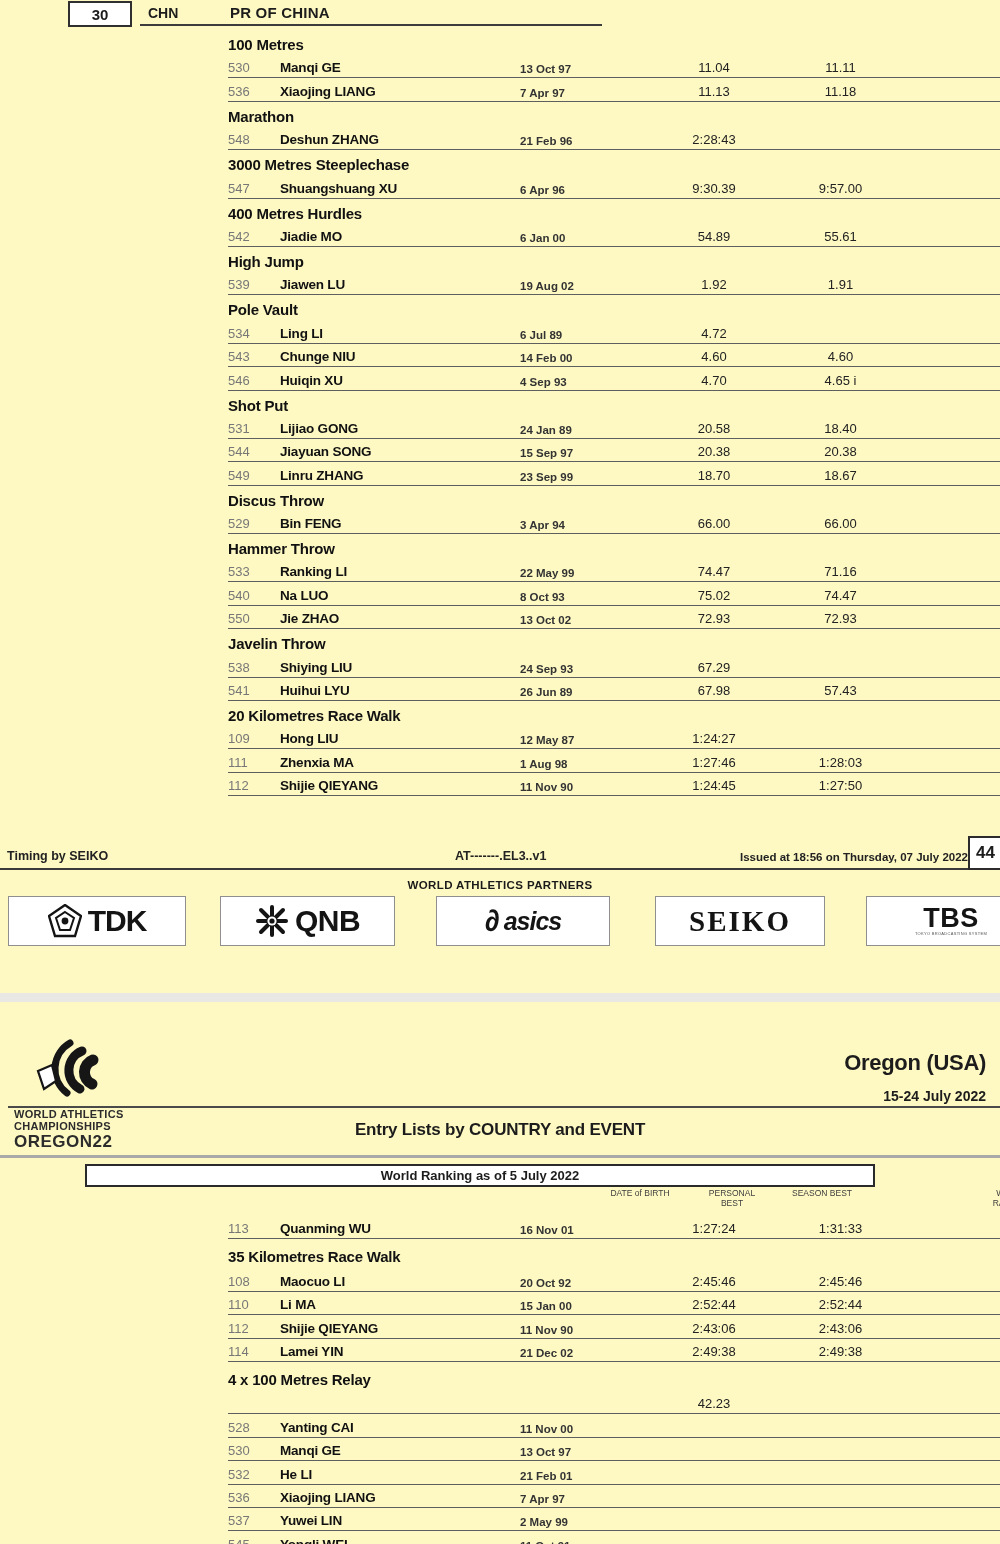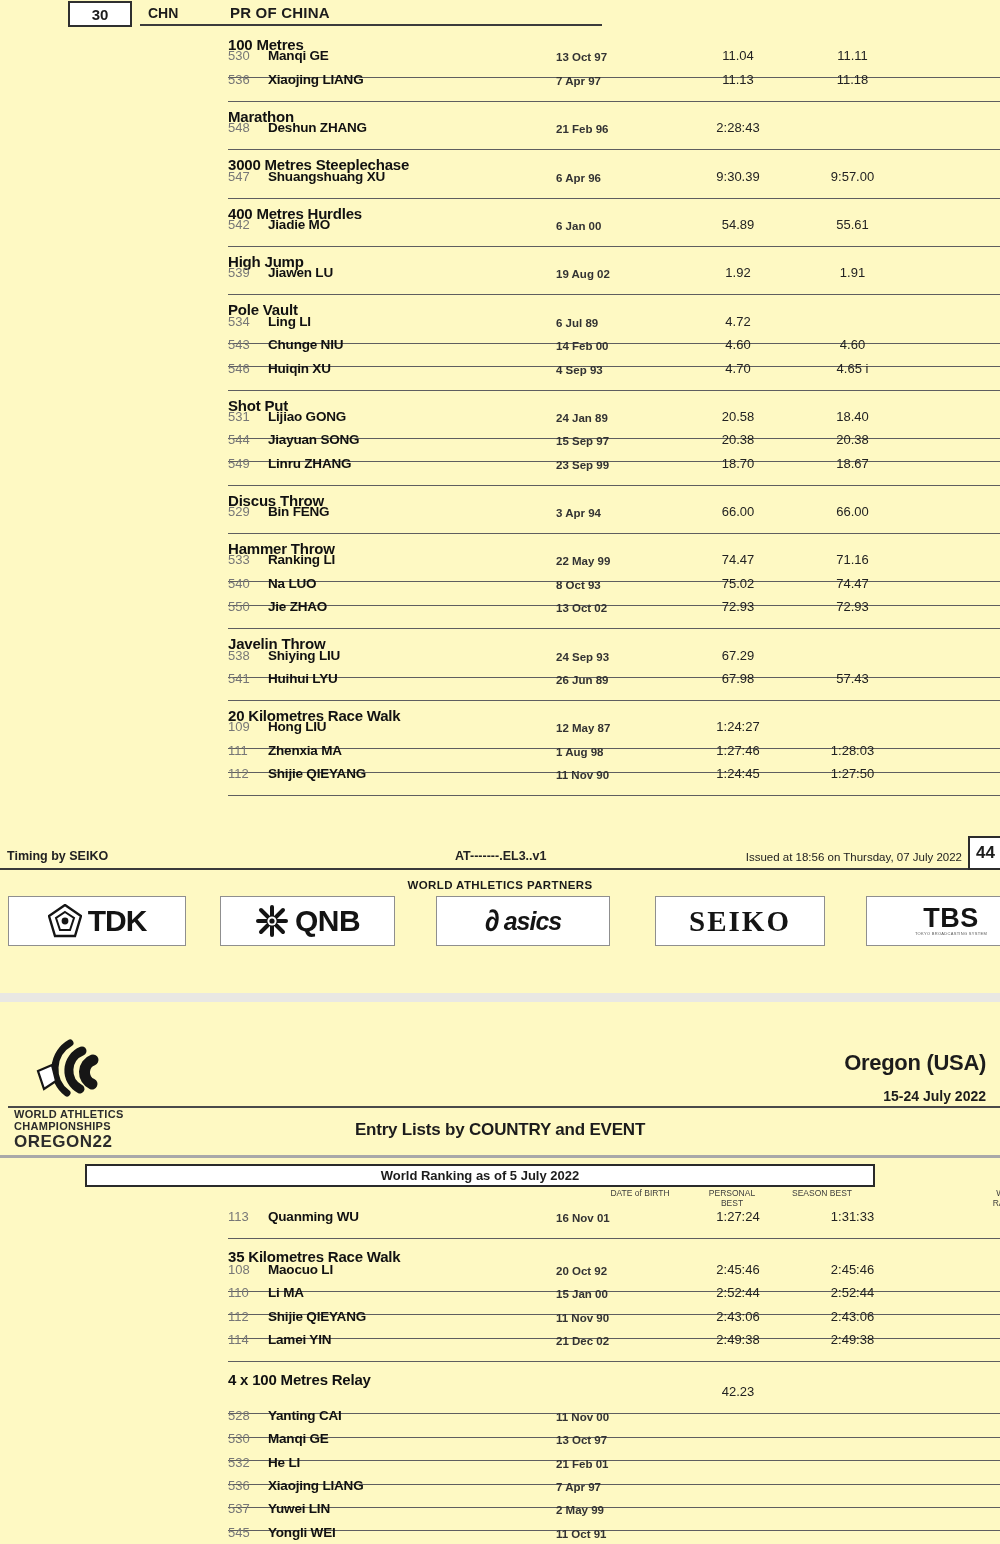--- a/index.html
+++ b/index.html
@@ -14,33 +14,33 @@
   .country-code { position:absolute; left:148px; top:5px; font-weight:bold; font-size:14px; }
   .country-name { position:absolute; left:230px; top:4px; font-weight:bold; font-size:15px; letter-spacing:0.2px; }
   .country-underline { position:absolute; left:140px; top:24px; width:462px; height:2px; background:#3c3c3c; }
 
   
   .entry-table { position:absolute; left:228px; width:772px; }
   #p1-table { top:30px; }
   #p2-table { top:1216px; }
   .section-title { height:25px; padding-top:6px; font-weight:bold; font-size:15px; color:#111; letter-spacing:-0.2px; }
   #p2-table .section-title { height:29px; padding-top:9px; }
-  .row { display:flex; align-items:flex-end; height:23.4px; border-bottom:1px solid #5f5f5f; padding-bottom:14px; }
+  .row { display:flex; align-items:flex-end; height:23.4px; border-bottom:1px solid #5f5f5f; padding-bottom:2px;gap:12px; }
   .bib { width:40px; font-size:13px; color:#777; flex:none; }
   .name { flex:1; font-weight:bold; font-size:13.5px; color:#111; letter-spacing:-0.2px; }
   .dob { width:120px; flex:none; text-align:left; font-size:11.5px; color:#333;font-weight:bold; }
   .pb  { width:124px; flex:none; text-align:center; font-size:13px; color:#222; }
   .sb  { width:105px; flex:none; text-align:center; font-size:13px; color:#222; }
   .tail{ width:95px; flex:none; }
 
   
   .p1-footer { position:absolute; left:0; top:843px; width:1000px; height:27px; border-bottom:2px solid #3a3a3a; }
   .foot-left { position:absolute; left:7px; top:6px; font-size:12.5px; font-weight:bold; color:#222; }
   .foot-center { position:absolute; left:455px; top:6px; font-size:12.5px; font-weight:bold; color:#222; }
-  .foot-right { position:absolute; right:38px; top:8px; font-size:11.5px; font-weight:normal; color:#222; }
+  .foot-right { position:absolute; right:32px; top:8px; font-size:11.5px; font-weight:bold; color:#222; }
   .page-num-box { position:absolute; left:968px; top:-7px; width:44px; height:34px; border:2px solid #2c2c2c;
     background:#fff; font-weight:bold; font-size:17px; display:flex; align-items:center; padding-left:6px; }
 
   
   .partners-heading { position:absolute; top:879px; left:0; width:1000px; text-align:center;
     font-size:11.5px; font-weight:bold; letter-spacing:0.4px; color:#1a1a1a; }
   .logo-box { position:absolute; top:896px; height:50px; border:1.5px solid #8f8f8f; background:#fff;
     display:flex; align-items:center; justify-content:center; gap:6px; }
   .logo-tdk   { left:8px;   width:178px; }
   .logo-qnb   { left:220px; width:175px; }

